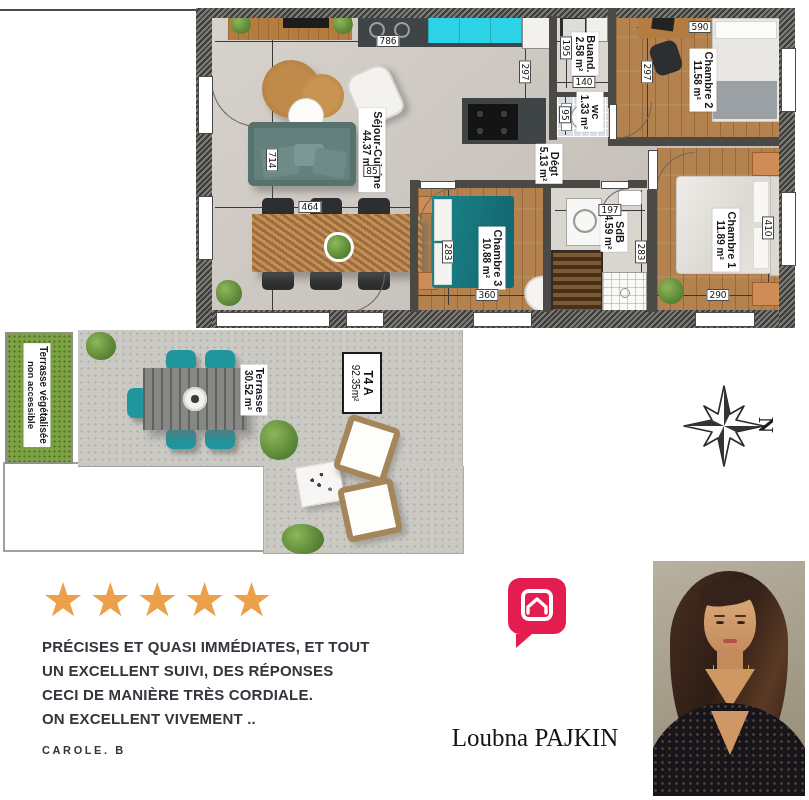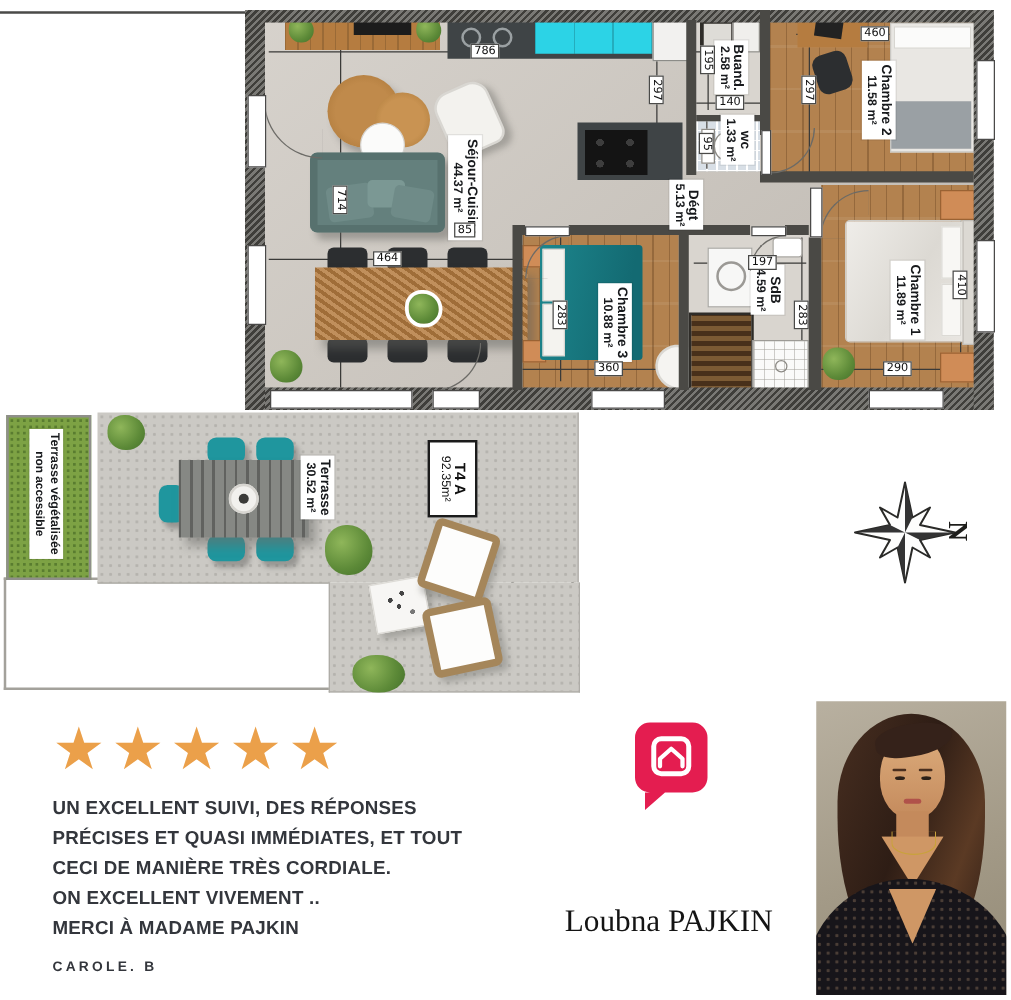--- a/index.html
+++ b/index.html
@@ -298,38 +298,37 @@
       <span class="b" style="font-size:9.5px;">non accessible</span>
     </div>
 
     <span class="dim" style="left:388px;top:41px;">786</span>
     <span class="dim v" style="left:272px;top:160px;">714</span>
     <span class="dim" style="left:310px;top:207px;">464</span>
     <span class="dim v" style="left:525px;top:72px;">297</span>
     <span class="dim v" style="left:566px;top:48px;">195</span>
     <span class="dim" style="left:584px;top:82px;">140</span>
     <span class="dim v" style="left:565px;top:115px;">95</span>
-    <span class="dim" style="left:372px;top:184px;">85</span>
-    <span class="dim" style="left:700px;top:27px;">460</span>
+    <span class="dim" style="left:372px;top:171px;">85</span>
+    <span class="dim" style="left:700px;top:27px;">590</span>
     <span class="dim v" style="left:647px;top:72px;">297</span>
     <span class="dim" style="left:610px;top:210px;">197</span>
     <span class="dim v" style="left:448px;top:252px;">283</span>
     <span class="dim v" style="left:641px;top:252px;">283</span>
     <span class="dim" style="left:487px;top:295px;">360</span>
     <span class="dim" style="left:718px;top:295px;">290</span>
     <span class="dim v" style="left:768px;top:228px;">410</span>
   </div>
 
   <div class="abs review" style="left:42px;top:576px;width:380px;">
     <div class="stars" style="color:#eba04a;margin-bottom:14px;">★★★★★</div>
+    <p>PRÉCISES ET QUASI IMMÉDIATES, ET TOUT</p>
     <p>UN EXCELLENT SUIVI, DES RÉPONSES</p>
-    <p>PRÉCISES ET QUASI IMMÉDIATES, ET TOUT</p>
     <p>CECI DE MANIÈRE TRÈS CORDIALE.</p>
     <p>ON EXCELLENT VIVEMENT ..</p>
-    <p>MERCI À MADAME PAJKIN</p>
     <div class="author">CAROLE. B</div>
   </div>
 
   <div class="abs" style="left:506px;top:576px;width:62px;height:72px;">
     <svg width="62" height="72" viewBox="0 0 62 72">
       <path d="M14,2 h34 a12,12 0 0 1 12,12 v32 a12,12 0 0 1 -12,12 h-22 l-16,14 v-14 h4 a12,12 0 0 1 -12,-12 v-32 a12,12 0 0 1 12,-12 z" fill="#e41d50"></path>
       <rect x="17" y="15" width="28" height="28" rx="6" fill="none" stroke="#fff" stroke-width="4"></rect>
       <path d="M22,37 v-6 l9,-8 l9,8 v6" fill="none" stroke="#fff" stroke-width="3.4" stroke-linejoin="round" stroke-linecap="round"></path>
     </svg>
   </div>

